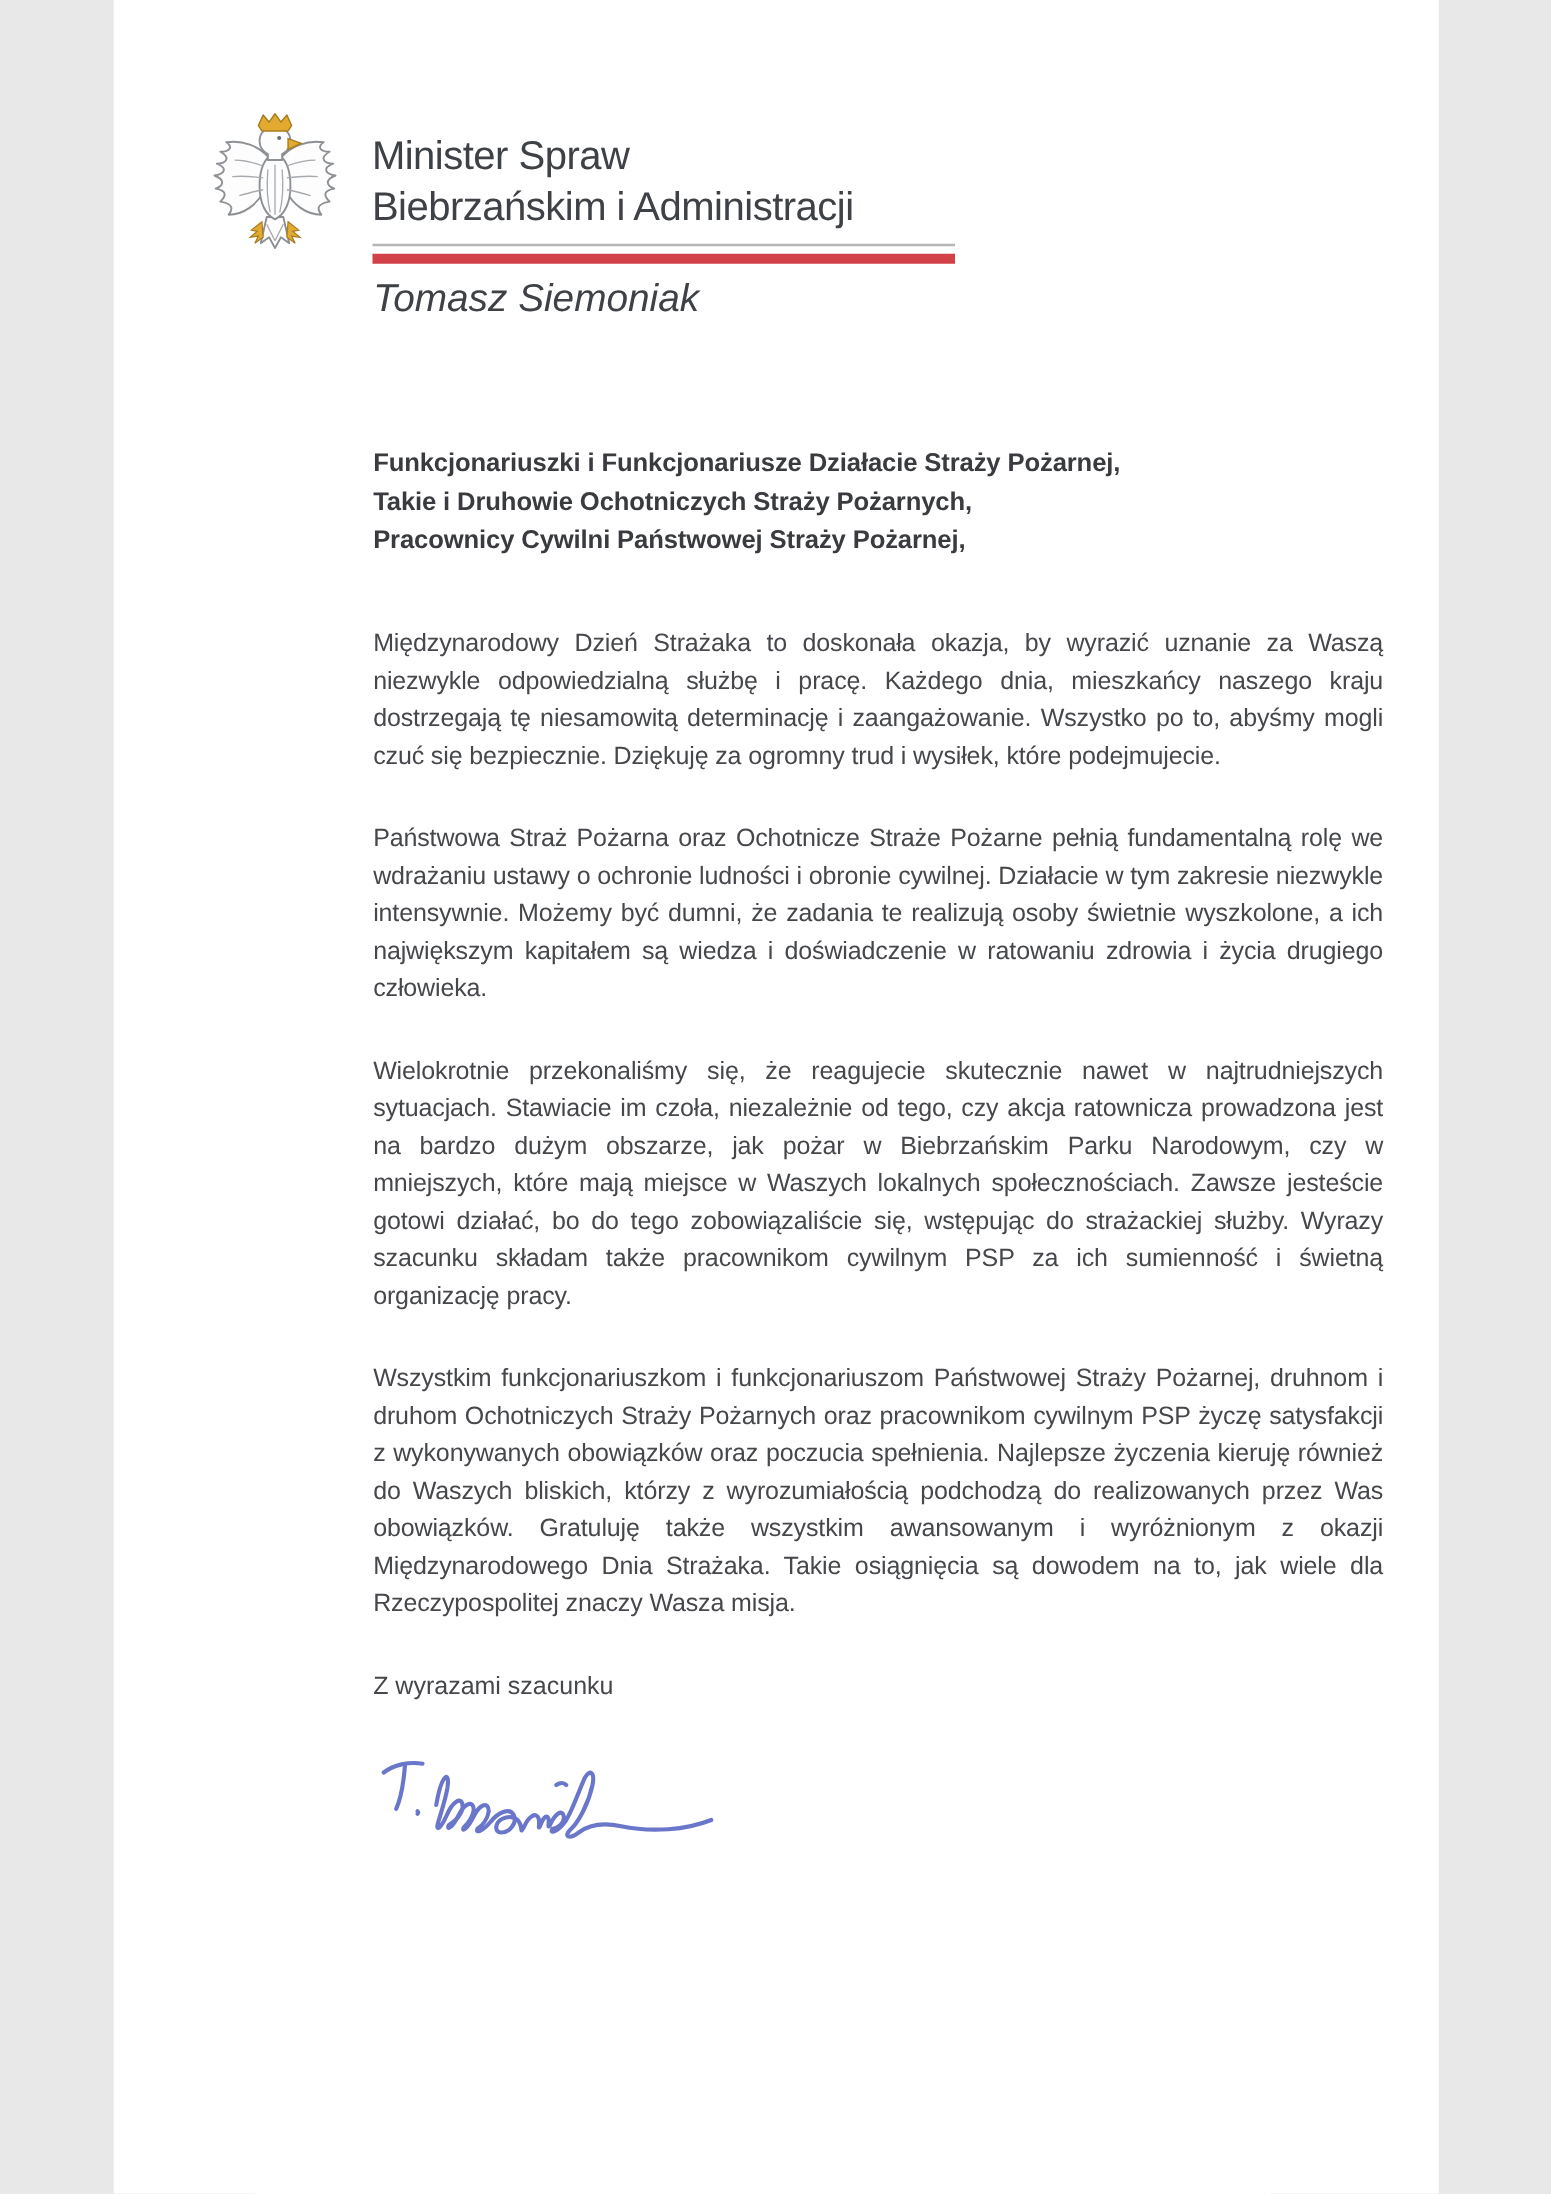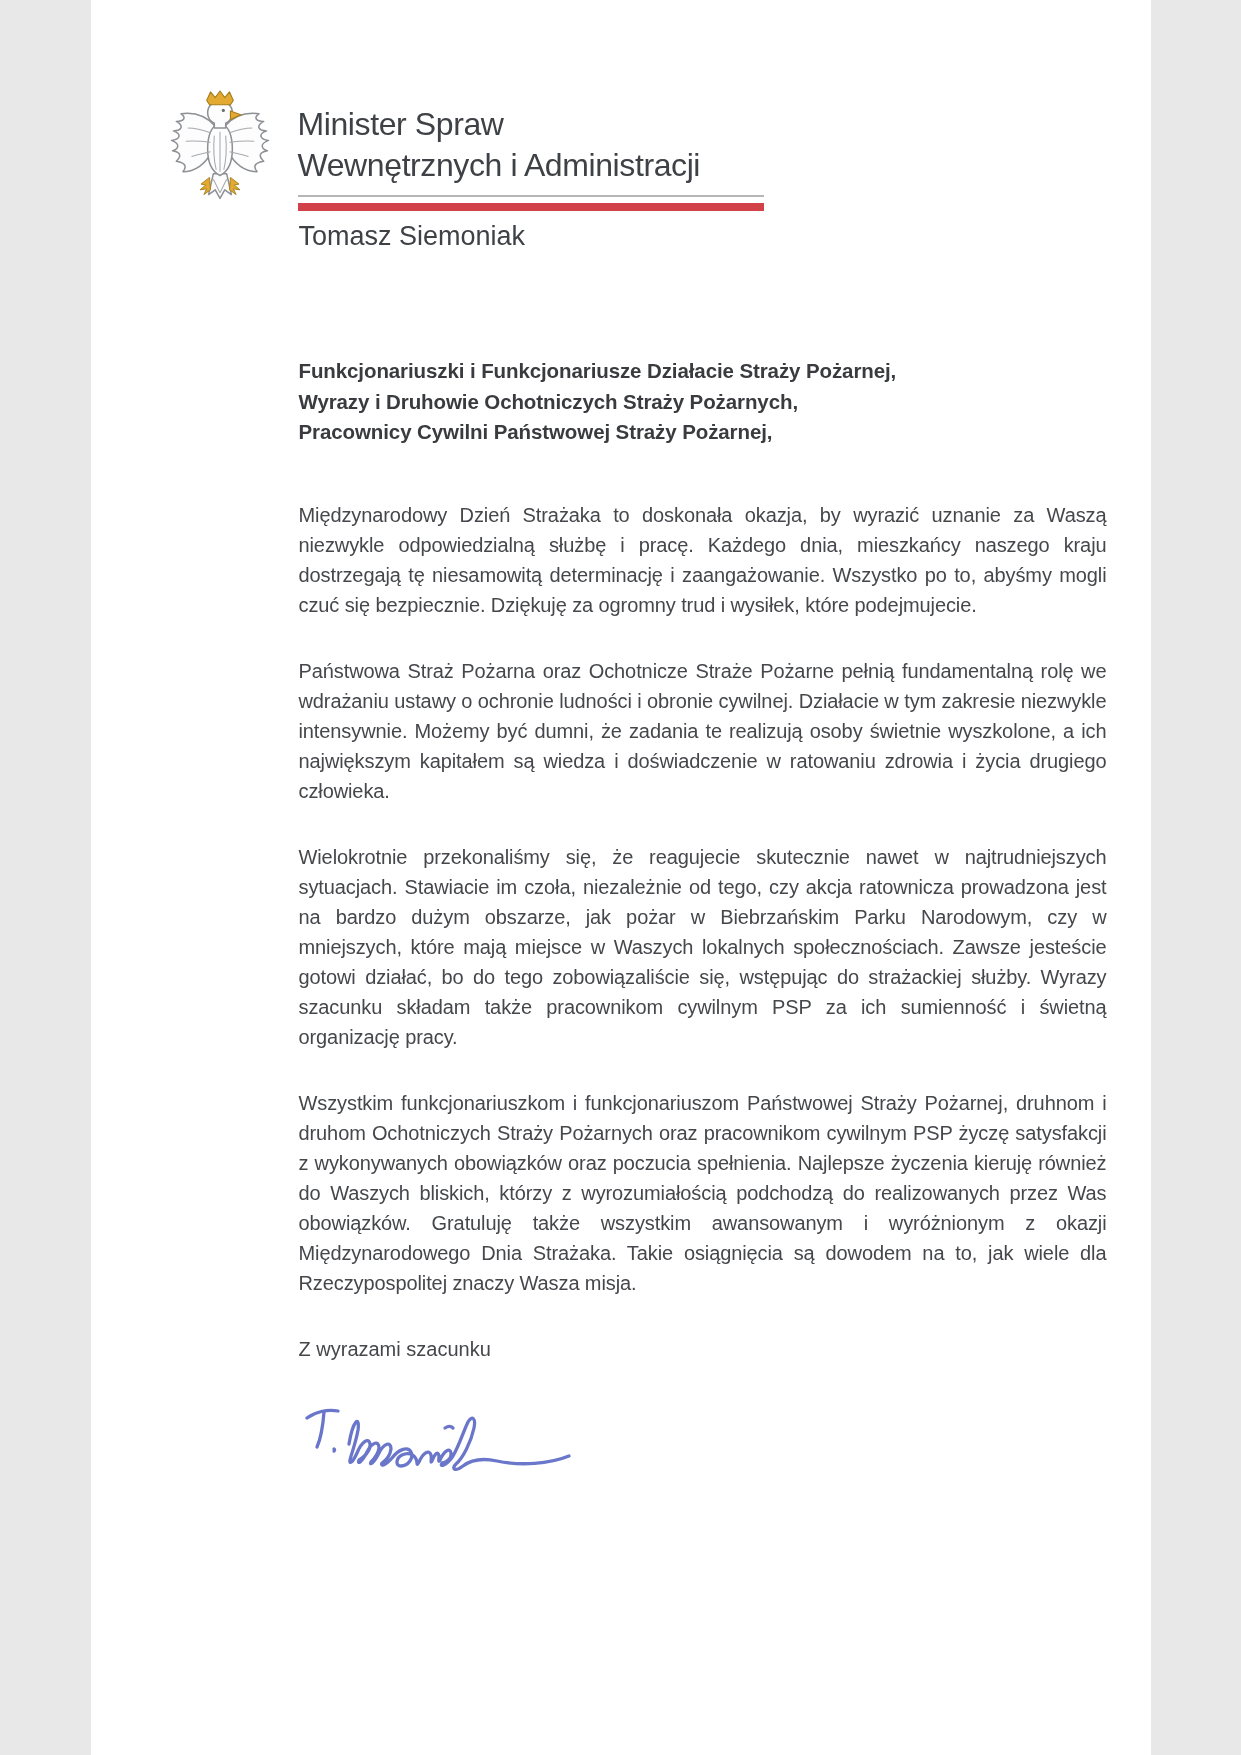--- a/index.html
+++ b/index.html
@@ -49,22 +49,23 @@
   .flag-red {
     position: absolute;
     left: 0; top: 9px;
     width: 100%; height: 8px;
     background: #d24148;
   }
   .minister-name {
     position: absolute;
     left: 208px;
     top: 221px;
-    font-size: 27px;
+    font-size: 31px;
     color: #3e4145;
+    font-style: italic;
   }
   
   .letter {
     position: absolute;
     left: 208px;
     top: 356px;
     width: 824px;
   }
   .salutation {
     font-weight: 700;
@@ -130,34 +131,34 @@
     <circle cx="63.5" cy="21.5" r="1.7" fill="#6a6d72"></circle>
 
     <path d="M46,11 L50,2 L55,8 L60,1 L65,8 L70,2 L74,11 L71,15.5 L49,15.5 Z" fill="#e3aa31" stroke="#a87d1d" stroke-width="1.2" stroke-linejoin="round"></path>
 
     <path d="M49,92 l-9,7 l5,1 l-6,5 l7,-1 l-3,6 l7,-5 l-1,-13 z" fill="#e3aa31" stroke="#a87d1d" stroke-width="1"></path>
     <path d="M71,92 l9,7 l-5,1 l6,5 l-7,-1 l3,6 l-7,-5 l1,-13 z" fill="#e3aa31" stroke="#a87d1d" stroke-width="1"></path>
   </svg>
 
   <div class="ministry-title">
     <div>Minister Spraw</div>
-    <div>Wewnętrznych i Administracji</div>
+    <div>Biebrzańskim i Administracji</div>
   </div>
 
   <div class="flag-divider">
     <div class="flag-white"></div>
     <div class="flag-red"></div>
   </div>
 
   <div class="minister-name">Tomasz Siemoniak</div>
 
   <div class="letter">
     <div class="salutation">
       <div>Funkcjonariuszki i Funkcjonariusze Działacie Straży Pożarnej,</div>
-      <div>Wyrazy i Druhowie Ochotniczych Straży Pożarnych,</div>
+      <div>Takie i Druhowie Ochotniczych Straży Pożarnych,</div>
       <div>Pracownicy Cywilni Państwowej Straży Pożarnej,</div>
     </div>
 
     <p>Międzynarodowy Dzień Strażaka to doskonała okazja, by wyrazić uznanie za Waszą niezwykle odpowiedzialną służbę i pracę. Każdego dnia, mieszkańcy naszego kraju dostrzegają tę niesamowitą determinację i zaangażowanie. Wszystko po to, abyśmy mogli czuć się bezpiecznie. Dziękuję za ogromny trud i wysiłek, które podejmujecie.</p>
     <p>Państwowa Straż Pożarna oraz Ochotnicze Straże Pożarne pełnią fundamentalną rolę we wdrażaniu ustawy o ochronie ludności i obronie cywilnej. Działacie w tym zakresie niezwykle intensywnie. Możemy być dumni, że zadania te realizują osoby świetnie wyszkolone, a ich największym kapitałem są wiedza i doświadczenie w ratowaniu zdrowia i życia drugiego człowieka.</p>
     <p>Wielokrotnie przekonaliśmy się, że reagujecie skutecznie nawet w najtrudniejszych sytuacjach. Stawiacie im czoła, niezależnie od tego, czy akcja ratownicza prowadzona jest na bardzo dużym obszarze, jak pożar w Biebrzańskim Parku Narodowym, czy w mniejszych, które mają miejsce w Waszych lokalnych społecznościach. Zawsze jesteście gotowi działać, bo do tego zobowiązaliście się, wstępując do strażackiej służby. Wyrazy szacunku składam także pracownikom cywilnym PSP za ich sumienność i świetną organizację pracy.</p>
     <p>Wszystkim funkcjonariuszkom i funkcjonariuszom Państwowej Straży Pożarnej, druhnom i druhom Ochotniczych Straży Pożarnych oraz pracownikom cywilnym PSP życzę satysfakcji z wykonywanych obowiązków oraz poczucia spełnienia. Najlepsze życzenia kieruję również do Waszych bliskich, którzy z wyrozumiałością podchodzą do realizowanych przez Was obowiązków. Gratuluję także wszystkim awansowanym i wyróżnionym z okazji Międzynarodowego Dnia Strażaka. Takie osiągnięcia są dowodem na to, jak wiele dla Rzeczypospolitej znaczy Wasza misja.</p>
 
     <div class="closing">Z wyrazami szacunku</div>
 

